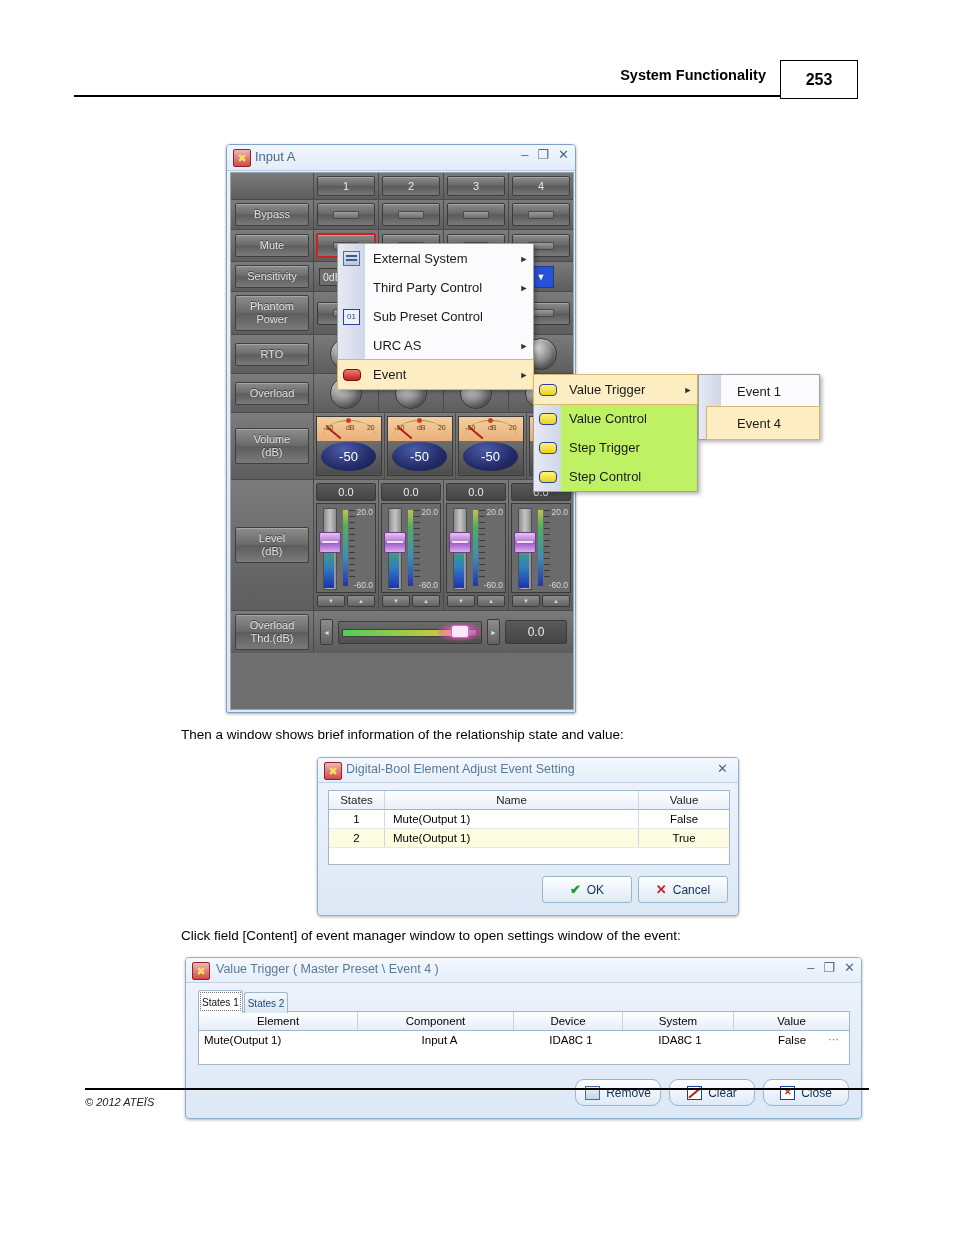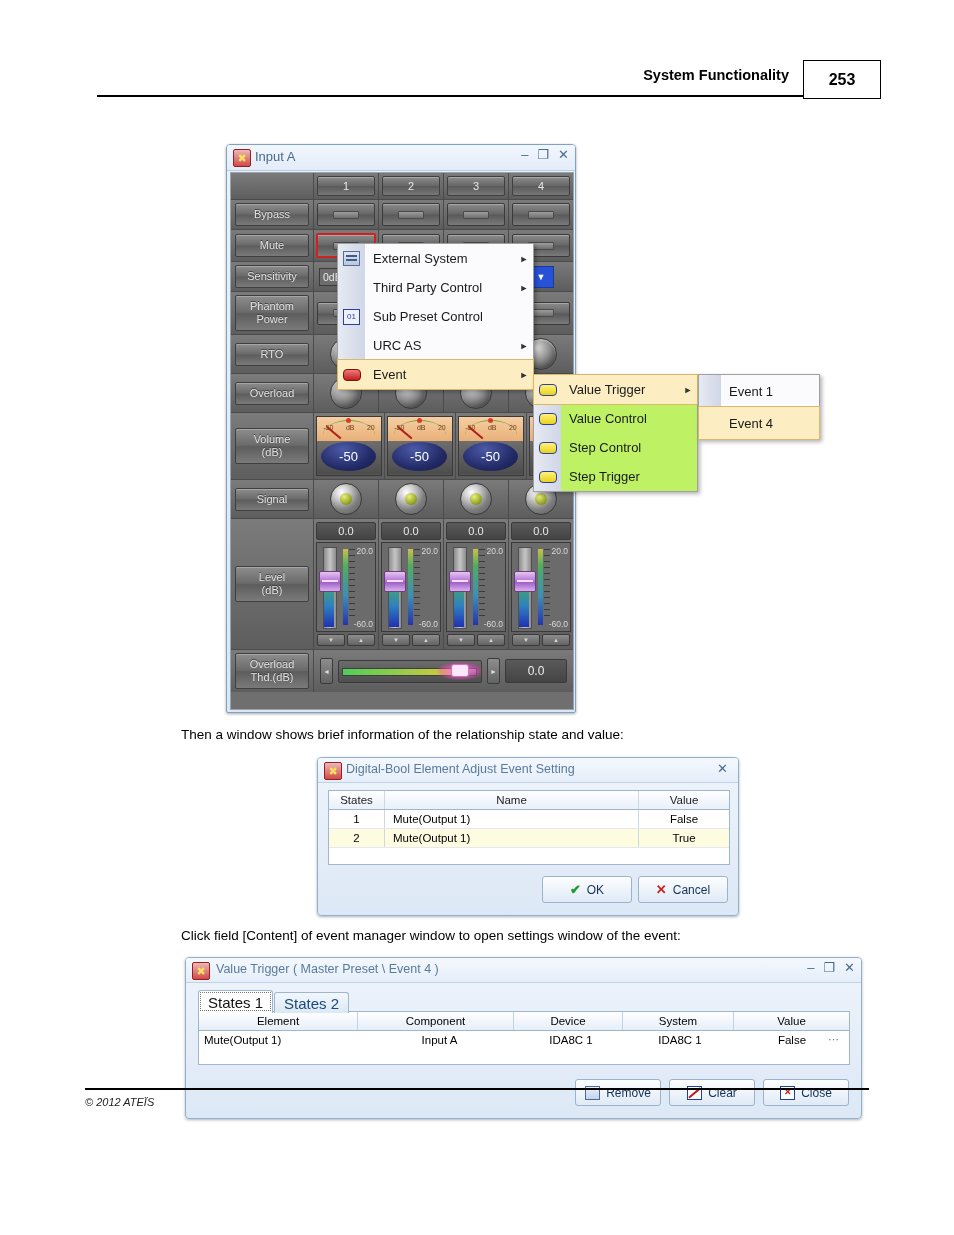--- a/index.html
+++ b/index.html
@@ -3,21 +3,21 @@
 <meta charset="utf-8">
 <style>
   html,body{margin:0;padding:0;}
   body{
     width:954px;height:1235px;background:#ffffff;
     font-family:"Liberation Sans", sans-serif;
     position:relative;overflow:hidden;
   }
 
   
-  #page-header{position:absolute;left:97px;top:62px;width:784px;height:40px;}
+  #page-header{position:absolute;left:74px;top:62px;width:784px;height:40px;}
   #hdr-rule{position:absolute;left:0;top:33px;width:784px;height:2px;background:#000;}
   #hdr-title{position:absolute;right:92px;top:5px;font-size:14.5px;font-weight:bold;color:#000;white-space:nowrap;}
   #hdr-pagebox{position:absolute;right:0;top:-2px;width:76px;height:37px;border:1.6px solid #000;background:#fff;
      display:flex;align-items:center;justify-content:center;font-size:16px;font-weight:bold;}
 
   #page-footer{position:absolute;left:85px;top:1088px;width:784px;}
   #ftr-rule{width:784px;height:2px;background:#000;}
   #ftr-copy{margin-top:6px;font-size:11px;font-style:italic;color:#222;}
 
   .body-text{position:absolute;font-size:13.5px;color:#000;white-space:nowrap;}
@@ -162,21 +162,21 @@
 
   #submenu{position:absolute;left:533px;top:374px;width:163px;
     background:#bef264;border:1px solid #a0a0a0;box-shadow:2px 2px 4px rgba(0,0,0,.3);z-index:31;}
   #submenu .gutter{position:absolute;left:0;top:0;bottom:0;width:27px;
     background:linear-gradient(90deg,#e7eaf2,#cfd6e6);}
 
   #submenu2{position:absolute;left:698px;top:374px;width:120px;
     background:#fbfbfd;border:1px solid #a0a0a0;box-shadow:2px 2px 4px rgba(0,0,0,.3);z-index:32;}
   #submenu2 .gutter{position:absolute;left:0;top:0;bottom:0;width:22px;
     background:linear-gradient(90deg,#e7eaf2,#cfd6e6);}
-  #submenu2 .mi{height:32px;}
+  #submenu2 .mi{height:32px;margin-left:8px;}
   #submenu2 .mi .mi-ico{width:22px;min-width:22px;}
 
   
   #win-dbool{position:absolute;left:317px;top:757px;width:420px;height:157px;
     background:linear-gradient(#eef4fb,#dde8f6);border:1px solid #8fb0cf;border-radius:4px;
     box-shadow:0 1px 3px rgba(0,0,0,.3);}
   #dbool-title{height:24px;position:relative;background:linear-gradient(#f4f8fd,#e4eef9);
     border-bottom:1px solid #bfd2e6;border-radius:3px 3px 0 0;}
   #dbool-title .t{position:absolute;left:28px;top:4px;font-size:12.5px;color:#5a7a9c;}
   #dbool-title .x{position:absolute;right:10px;top:3px;font-size:13px;color:#4a6a8c;}
@@ -200,40 +200,40 @@
   .cross{color:#cc2222;font-weight:bold;font-size:13px;}
 
   
   #win-vt{position:absolute;left:185px;top:957px;width:675px;height:160px;
     background:linear-gradient(#eef4fb,#dde8f6);border:1px solid #8fb0cf;border-radius:4px;
     box-shadow:0 1px 3px rgba(0,0,0,.3);}
   #vt-title{height:24px;position:relative;background:linear-gradient(#f4f8fd,#e4eef9);
     border-bottom:1px solid #bfd2e6;border-radius:3px 3px 0 0;}
   #vt-title .t{position:absolute;left:30px;top:4px;font-size:12.5px;color:#5a7a9c;}
   #vt-tabs{position:absolute;left:12px;top:32px;display:flex;align-items:flex-end;gap:1px;z-index:3;}
-  .tab{height:20px;padding:0 9px;font-size:15px;display:flex;align-items:center;
+  .tab{height:20px;padding:0 3px;font-size:10px;display:flex;align-items:center;
     border:1px solid #9fb6cc;border-bottom:none;border-radius:3px 3px 0 0;color:#1a4a7a;}
   .tab.active{background:#fff;color:#111;border-color:#9fb6cc;height:22px;
     outline:1px dotted #777;outline-offset:-3px;}
   .tab.inactive{background:linear-gradient(#f2f7fc,#dce8f4);}
   #vt-panel{position:absolute;left:12px;top:53px;width:650px;height:52px;
     border:1px solid #9fb6cc;background:#fff;font-size:11.5px;}
   #vt-panel .th{display:flex;background:linear-gradient(#ffffff,#e5eef9);border-bottom:1px solid #9fb6cc;}
   #vt-panel .th div{padding:3px 0;text-align:center;border-right:1px solid #c3d2e1;}
   #vt-panel .th div:last-child{border-right:none;}
   #vt-panel .tr{display:flex;}
   #vt-panel .tr div{padding:3px 0;}
   .v-el{width:158px;min-width:158px;padding-left:5px!important;}
   .v-cp{width:155px;min-width:155px;text-align:center;}
   .v-dv{width:108px;min-width:108px;text-align:center;}
   .v-sy{width:110px;min-width:110px;text-align:center;}
   .v-vl{flex:1;text-align:center;position:relative;}
   .v-dots{position:absolute;right:10px;top:2px;color:#777;font-size:11px;}
   #vt-buttons{position:absolute;right:12px;top:121px;display:flex;gap:8px;}
-  #vt-buttons .dlg-btn{width:84px;}
+  #vt-buttons .dlg-btn{width:84px;border-radius:9px;}
   .ico-remove{width:13px;height:12px;background:linear-gradient(#eaf0fa,#c4d4ea);border:1px solid #4a6a9a;}
   .ico-clear{width:13px;height:12px;border:1px solid #1d3fa0;background:#fff;position:relative;}
   .ico-clear:after{content:"";position:absolute;left:-1px;top:5px;width:15px;height:1.5px;background:#c02020;
      transform:rotate(-40deg);}
   .ico-close{width:13px;height:12px;border:1px solid #1d3fa0;background:#fff;color:#c02020;
      font-size:9px;line-height:11px;text-align:center;font-weight:bold;}
 </style>
 </head>
 <body>
 
@@ -473,45 +473,20 @@
             </div>
             <div class="vu-needle"></div>
           </div>
           <div class="vu-bot">
             <div class="vu-oval">-50</div>
           </div>
         </div>
         </div>
     </div>
 
-    <div class="row">
-      <div class="lblcell">
-        <div class="lblbtn">Signal</div>
-        </div>
-      <div class="chcell">
-          <div class="led">
-            <b></b>
-          </div>
-        </div>
-      <div class="chcell">
-          <div class="led">
-            <b></b>
-          </div>
-        </div>
-      <div class="chcell">
-          <div class="led">
-            <b></b>
-          </div>
-        </div>
-      <div class="chcell">
-          <div class="led">
-            <b></b>
-          </div>
-        </div>
-    </div>
 
     <div class="row">
       <div class="lblcell">
         <div class="lblbtn">
           <span>Level</span><br>
           <span>(dB)</span>
         </div>
         </div>
 
       <div class="lvlcell">
@@ -707,28 +682,28 @@
     <div class="mi-ico">
         <span class="ico-yel"></span>
       </div>
     <div class="mi-lbl">Value Control</div>
     <div class="mi-arrow"></div>
   </div>
   <div class="mi">
     <div class="mi-ico">
         <span class="ico-yel"></span>
       </div>
-    <div class="mi-lbl">Step Control</div>
+    <div class="mi-lbl">Step Trigger</div>
     <div class="mi-arrow"></div>
   </div>
   <div class="mi">
     <div class="mi-ico">
         <span class="ico-yel"></span>
       </div>
-    <div class="mi-lbl">Step Trigger</div>
+    <div class="mi-lbl">Step Control</div>
     <div class="mi-arrow"></div>
   </div>
 </div>
 
 <div id="submenu2">
   <div class="gutter"></div>
   <div class="mi">
     <div class="mi-ico"></div>
     <div class="mi-lbl">Event 1</div>
   </div>

